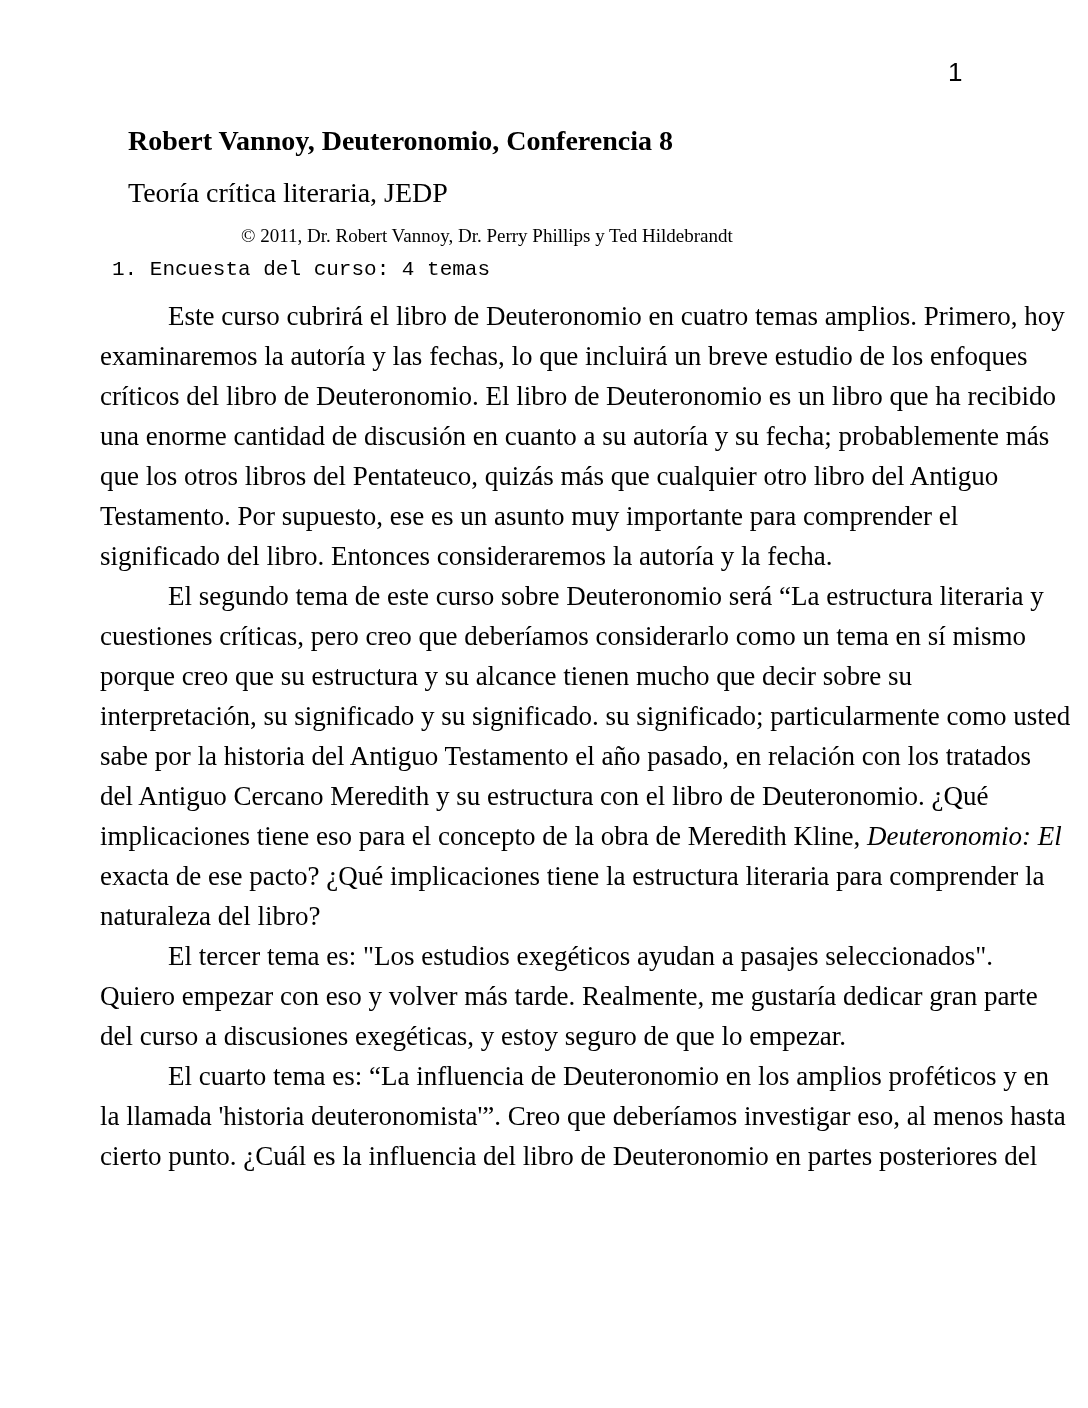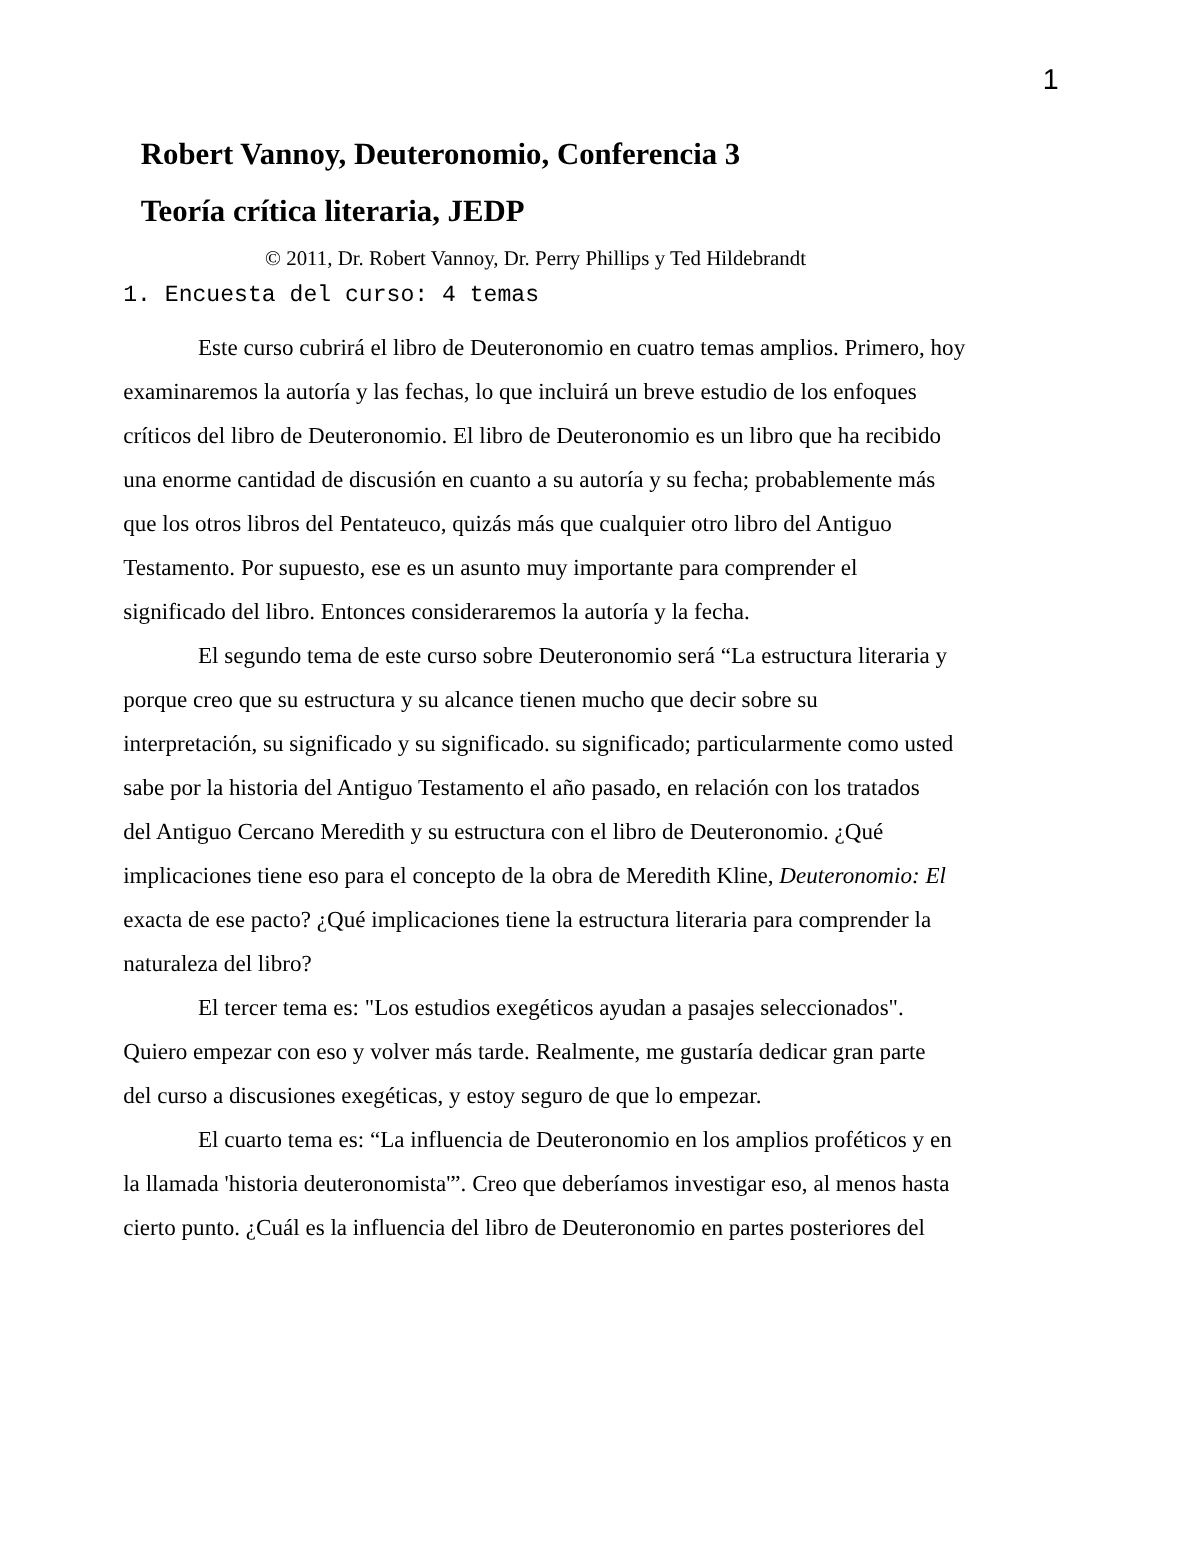--- a/index.html
+++ b/index.html
@@ -32,81 +32,82 @@
     font-size: 28px;
     font-weight: bold;
     white-space: nowrap;
   }
   .doc-subtitle {
     position: absolute;
     left: 128px;
     top: 177px;
     margin: 0;
     font-size: 28px;
-    font-weight: bold;
+    font-weight: normal;
     white-space: nowrap;
   }
   .copyright {
     position: absolute;
     left: 241px;
     top: 225px;
     font-size: 19px;
     white-space: nowrap;
     text-align: center;
   }
   .section-heading {
     position: absolute;
     left: 112px;
     top: 258px;
     font-size: 21px;
     white-space: nowrap;
     font-family: Liberation Mono, monospace;
   }
   .body-text {
     position: absolute;
-    left: 112px;
+    left: 100px;
     top: 296px;
     width: 864px;
-    font-size: 21px;
+    font-size: 27px;
   }
   .body-text .line {
     height: 40px;
     line-height: 40px;
     white-space: nowrap;
   }
   .body-text .line.indent {
     text-indent: 68px;
   }
   .italic {
     font-style: italic;
   }
 </style>
 </head>
 <body>
 
 <div class="page">
   <div class="page-number">1</div>
 
-  <h1 class="doc-title">Robert Vannoy, Deuteronomio, Conferencia 3</h1>
+  <h1 class="doc-title">Robert Vannoy, Deuteronomio, Conferencia 8</h1>
 
   <h2 class="doc-subtitle">Teoría crítica literaria, JEDP</h2>
 
   <div class="copyright">© 2011, Dr. Robert Vannoy, Dr. Perry Phillips y Ted Hildebrandt</div>
 
   <div class="section-heading">1. Encuesta del curso: 4 temas</div>
 
   <div class="body-text">
       <div class="line indent"><span>Este curso cubrirá el libro de Deuteronomio en cuatro temas amplios. Primero, hoy</span></div>
       <div class="line"><span>examinaremos la autoría y las fechas, lo que incluirá un breve estudio de los enfoques</span></div>
       <div class="line"><span>críticos del libro de Deuteronomio. El libro de Deuteronomio es un libro que ha recibido</span></div>
       <div class="line"><span>una enorme cantidad de discusión en cuanto a su autoría y su fecha; probablemente más</span></div>
       <div class="line"><span>que los otros libros del Pentateuco, quizás más que cualquier otro libro del Antiguo</span></div>
       <div class="line"><span>Testamento. Por supuesto, ese es un asunto muy importante para comprender el</span></div>
       <div class="line"><span>significado del libro. Entonces consideraremos la autoría y la fecha.</span></div>
       <div class="line indent"><span>El segundo tema de este curso sobre Deuteronomio será “La estructura literaria y</span></div>
+      <div class="line"><span>cuestiones críticas, pero creo que deberíamos considerarlo como un tema en sí mismo</span></div>
       <div class="line"><span>porque creo que su estructura y su alcance tienen mucho que decir sobre su</span></div>
       <div class="line"><span>interpretación, su significado y su significado. su significado; particularmente como usted</span></div>
       <div class="line"><span>sabe por la historia del Antiguo Testamento el año pasado, en relación con los tratados</span></div>
       <div class="line"><span>del Antiguo Cercano Meredith y su estructura con el libro de Deuteronomio. ¿Qué</span></div>
       <div class="line"><span>implicaciones tiene eso para el concepto de la obra de Meredith Kline, </span><span class="italic">Deuteronomio: El</span></div>
       <div class="line"><span>exacta de ese pacto? ¿Qué implicaciones tiene la estructura literaria para comprender la</span></div>
       <div class="line"><span>naturaleza del libro?</span></div>
       <div class="line indent"><span>El tercer tema es: "Los estudios exegéticos ayudan a pasajes seleccionados".</span></div>
       <div class="line"><span>Quiero empezar con eso y volver más tarde. Realmente, me gustaría dedicar gran parte</span></div>
       <div class="line"><span>del curso a discusiones exegéticas, y estoy seguro de que lo empezar.</span></div>

